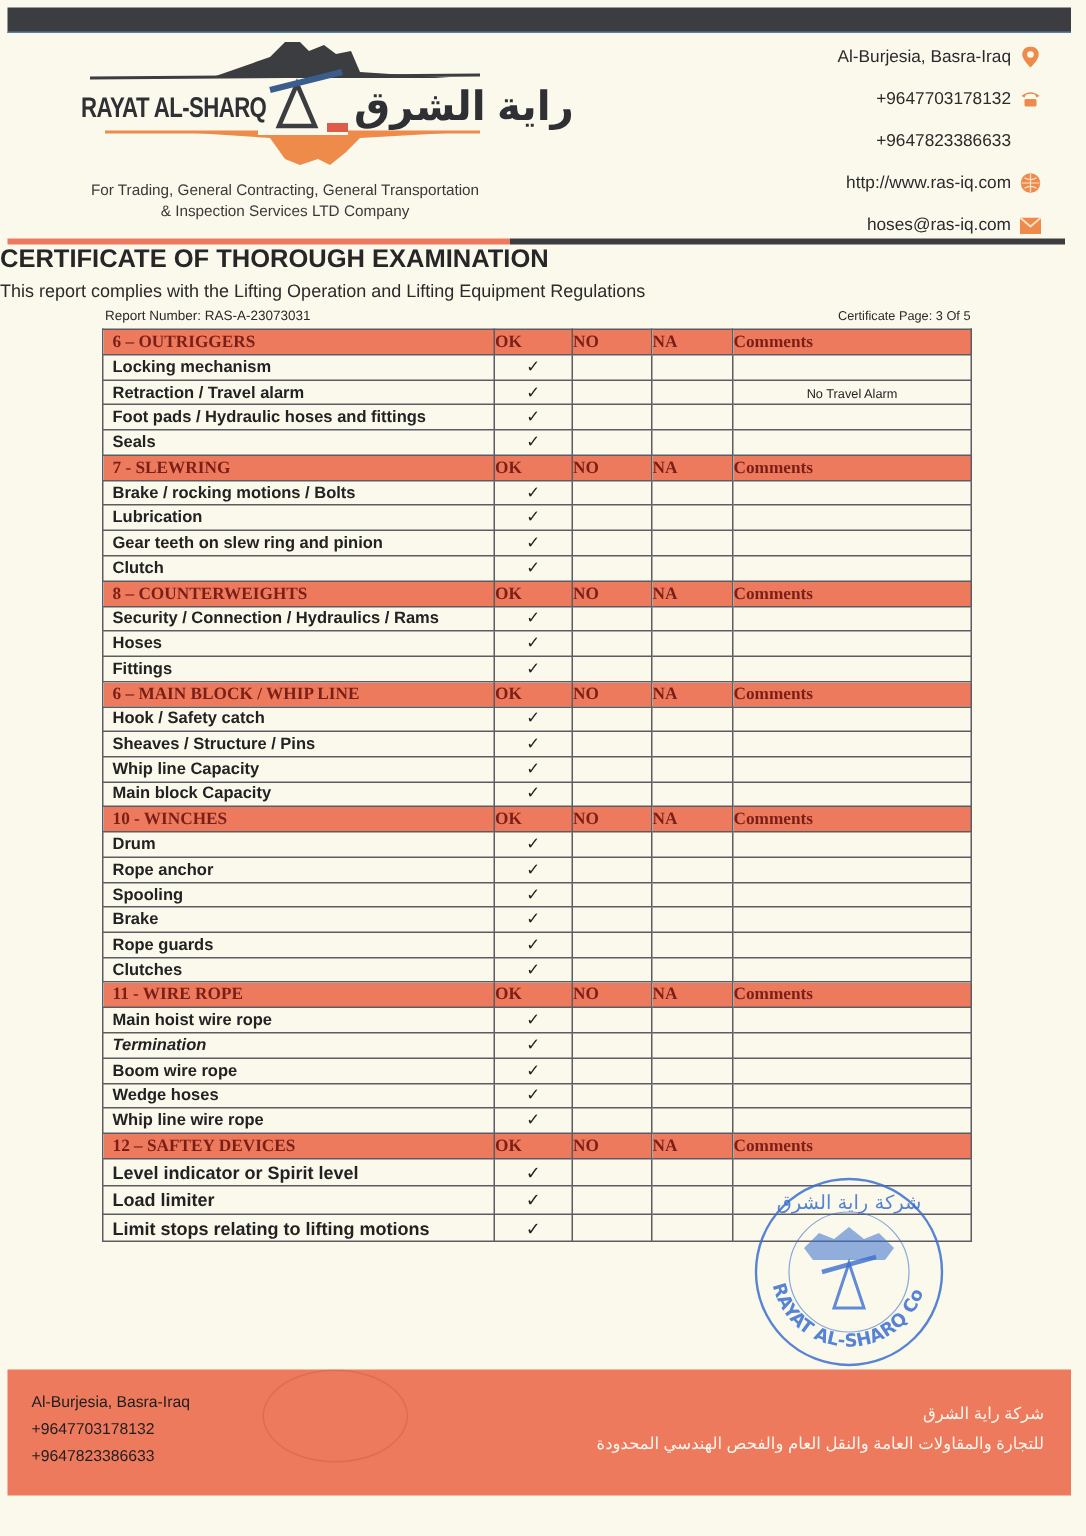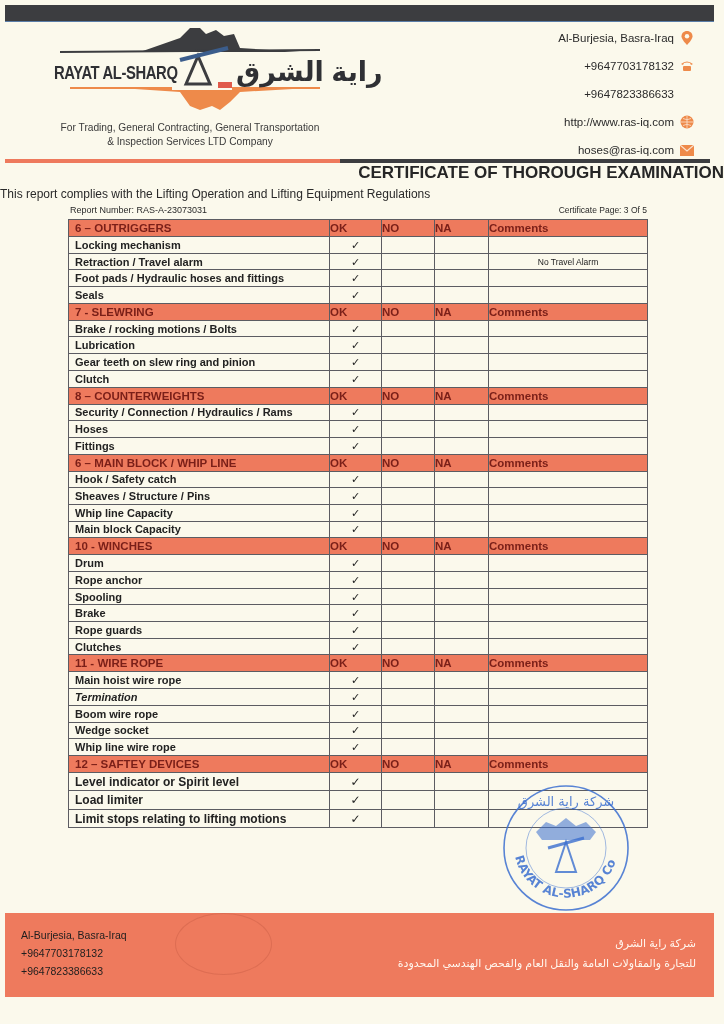--- a/index.html
+++ b/index.html
@@ -9,27 +9,27 @@
   .logo { position:absolute; left:40px; top:26px; width:300px; height:86px; }
   .logo-en { position:absolute; left:14px; top:36px; font-family:"Liberation Sans Narrow","Liberation Sans",sans-serif; font-size:19px; font-weight:bold; letter-spacing:-0.5px; color:#2f3034; transform:scaleX(0.78); transform-origin:left; white-space:nowrap; }
   .logo-ar { position:absolute; left:196px; top:30px; font-size:27px; font-weight:bold; color:#2f3034; white-space:nowrap; }
   .tagline { position:absolute; left:40px; top:121px; width:300px; text-align:center; font-size:10.2px; line-height:14px; color:#3a3a3a; }
   .contact { position:absolute; right:30px; top:24px; text-align:right; font-size:11.5px; color:#2a2a2a; }
   .contact-row { height:28px; display:flex; align-items:center; justify-content:flex-end; gap:6px; }
   .contact-icon { width:14px; height:14px; display:inline-flex; align-items:center; justify-content:center; }
   .divider { position:absolute; top:159px; height:4px; }
   .div-orange { left:5px; width:335px; background:#ee7a5d; }
   .div-dark { left:340px; width:370px; background:#3c3d40; }
-  .title { position:absolute; left:0; top:163px; width:724px; text-align:right; font-size:17px; font-weight:bold; color:#262626; }
+  .title { position:absolute; left:0; top:163px; width:724px; text-align:left; font-size:17px; font-weight:bold; color:#262626; }
   .subtitle { position:absolute; left:0; top:187px; width:692px; text-align:left; font-size:12px; color:#2a2a2a; }
   .report-no { position:absolute; left:70px; top:205px; font-size:9px; color:#2a2a2a; }
   .cert-page { position:absolute; right:77px; top:205px; font-size:8.5px; color:#2a2a2a; }
   table.exam { position:absolute; left:68px; top:219px; width:579px; border-collapse:collapse; table-layout:fixed; }
   table.exam td { border:1px solid #5c5c62; padding:0 0 0 6px; font-size:11px; height:15.7px; line-height:14px; font-weight:bold; color:#222; overflow:hidden; white-space:nowrap; }
-  table.exam tr.sec td { background:#ee7a5d; color:#7a1f18; font-size:11.5px; height:16px; }
+  table.exam tr.sec td { background:#ee7a5d; color:#7a1f18; font-size:11.5px; height:16px;font-family:Liberation Serif, serif; }
   table.exam tr.sec td.c { text-align:left; padding:0; }
   table.exam td.ck { text-align:center; padding:0; font-weight:normal; font-size:11px; }
   table.exam td.cm { text-align:center; padding:0; font-weight:normal; font-size:8.5px; }
   table.exam tr.big td { height:17.5px; font-size:12px; }
   td.italic { font-style:italic; }
   .stamp { position:absolute; left:500px; top:782px; width:132px; height:132px; }
   .footer { position:absolute; left:5px; top:913px; width:709px; height:84px; background:#ee7a5d; }
   .footer-left { position:absolute; left:16px; top:13px; font-size:10.5px; line-height:18px; color:#1e1e1e; }
   .footer-right { position:absolute; right:18px; top:20px; text-align:right; direction:rtl; font-size:11px; line-height:20px; color:#fff7ef; }
   .emboss { position:absolute; left:170px; top:0px; width:95px; height:60px; border-radius:50%; border:1px solid rgba(170,70,50,0.25); }
@@ -323,21 +323,21 @@
         <td class="cm"></td>
       </tr>
       <tr class="">
         <td class="">Boom wire rope</td>
         <td class="ck">✓</td>
         <td class="ck"></td>
         <td class="ck"></td>
         <td class="cm"></td>
       </tr>
       <tr class="">
-        <td class="">Wedge socket</td>
+        <td class="">Wedge hoses</td>
         <td class="ck">✓</td>
         <td class="ck"></td>
         <td class="ck"></td>
         <td class="cm"></td>
       </tr>
       <tr class="">
         <td class="">Whip line wire rope</td>
         <td class="ck">✓</td>
         <td class="ck"></td>
         <td class="ck"></td>

